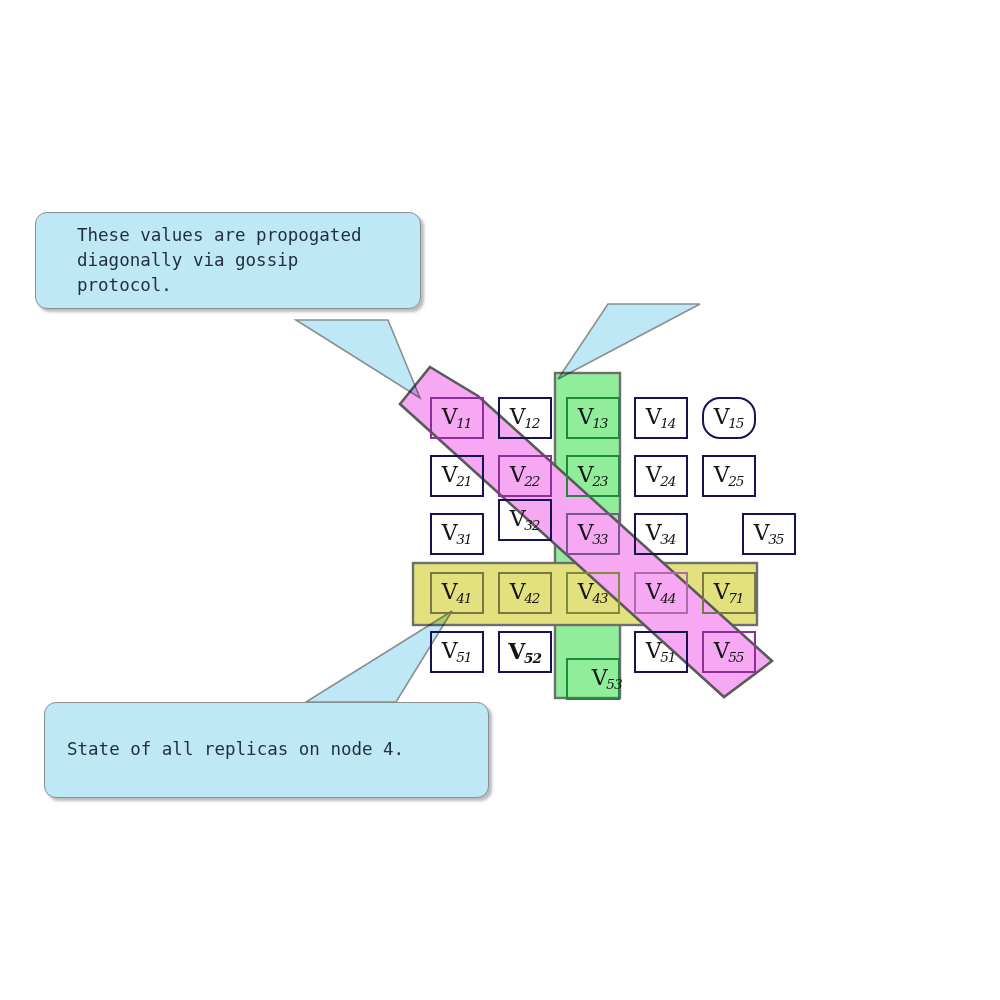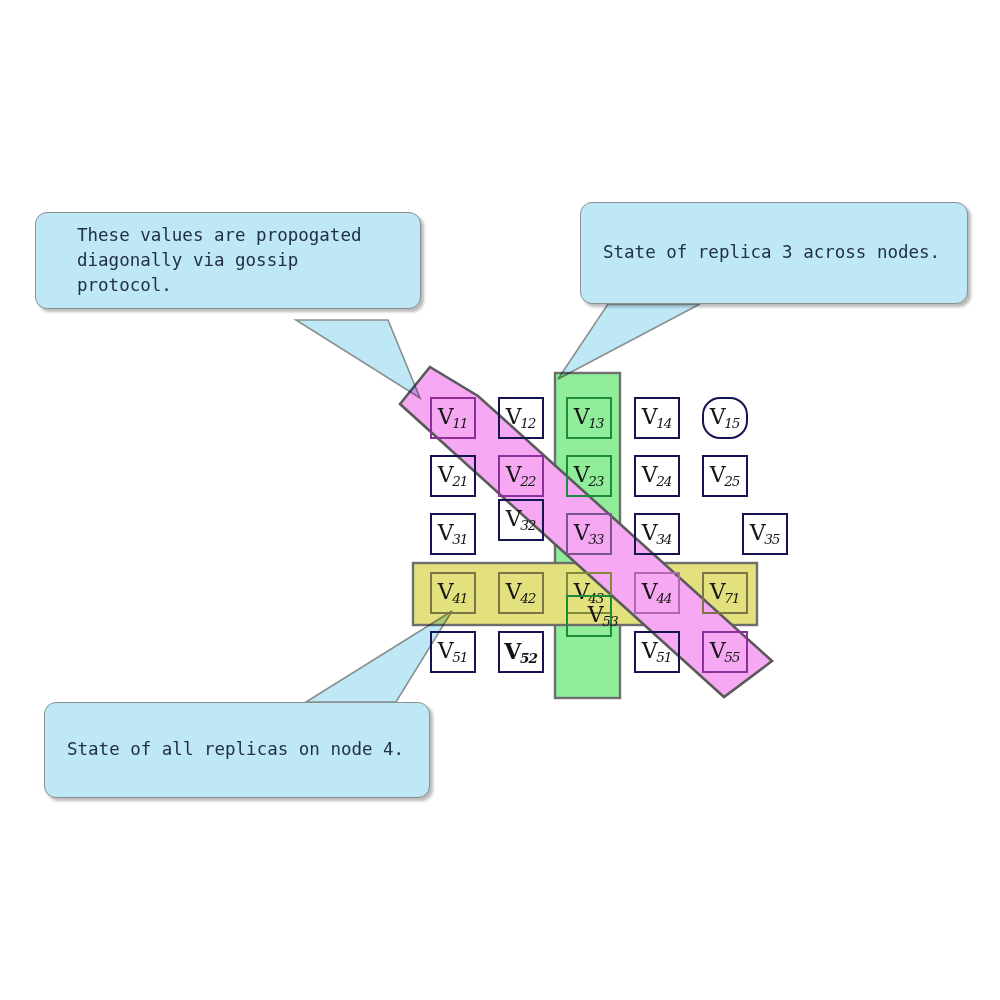--- a/index.html
+++ b/index.html
@@ -33,21 +33,21 @@
   .grid-layer {
     position: absolute;
     left: 0;
     top: 0;
     width: 1000px;
     height: 1000px;
     pointer-events: none;
   }
   .vcell {
     position: absolute;
-    width: 46px;
+    width: 54px;
     height: 42px;
     box-sizing: border-box;
     border: 2.5px solid #141452;
     background: transparent;
     display: flex;
     align-items: center;
     justify-content: center;
     pointer-events: auto;
   }
   .vcell.green  { border-color: #1e8a3c; }
@@ -90,21 +90,21 @@
   }
   .callout-text {
     font-family: "DejaVu Sans Mono", monospace;
     font-size: 17.5px;
     line-height: 1.42;
     color: #223044;
     white-space: pre-line;
   }
   #callout-gossip   { left: 35px;  top: 212px; width: 386px; height: 97px; padding-left: 41px; }
   #callout-replica3 { left: 580px; top: 202px; width: 388px; height: 102px; }
-  #callout-node4    { left: 44px;  top: 702px; width: 386px; height: 96px;  }
+  #callout-node4    { left: 44px;  top: 702px; width: 445px; height: 96px;  }
   #callout-node4 .callout-text,
   #callout-replica3 .callout-text { padding-bottom: 2px; }
 </style>
 </head>
 <body>
 
 <div id="canvas">
 
   <svg id="stage" viewBox="0 0 1000 1000">
 
@@ -186,37 +186,34 @@
     <div class="vcell yellow" style="left:702px;top:572px;">
       <span class="vlabel">V<sub>71</sub></span>
     </div>
 
     <div class="vcell" style="left:430px;top:631px;">
       <span class="vlabel">V<sub>51</sub></span>
     </div>
     <div class="vcell" style="left:498px;top:631px;font-weight:bold;">
       <span class="vlabel">V<sub>52</sub></span>
     </div>
-    <div class="vcell green" style="left:566px;top:595px;padding-left:28px;">
+    <div class="vcell green" style="left:566px;top:658px;padding-left:28px;">
       <span class="vlabel">V<sub>53</sub></span>
     </div>
     <div class="vcell" style="left:634px;top:631px;">
       <span class="vlabel">V<sub>51</sub></span>
     </div>
     <div class="vcell pink" style="left:702px;top:631px;">
       <span class="vlabel">V<sub>55</sub></span>
     </div>
   </div>
 
   <div class="callout" id="callout-gossip">
     <span class="callout-text">These values are propogated
 diagonally via gossip protocol.</span>
   </div>
 
-  <div class="callout" id="callout-replica3">
-    <span class="callout-text">State of replica 3 across nodes.</span>
-  </div>
 
   <div class="callout" id="callout-node4">
     <span class="callout-text">State of all replicas on node 4.</span>
   </div>
 
 </div>
 
 </body></html>

